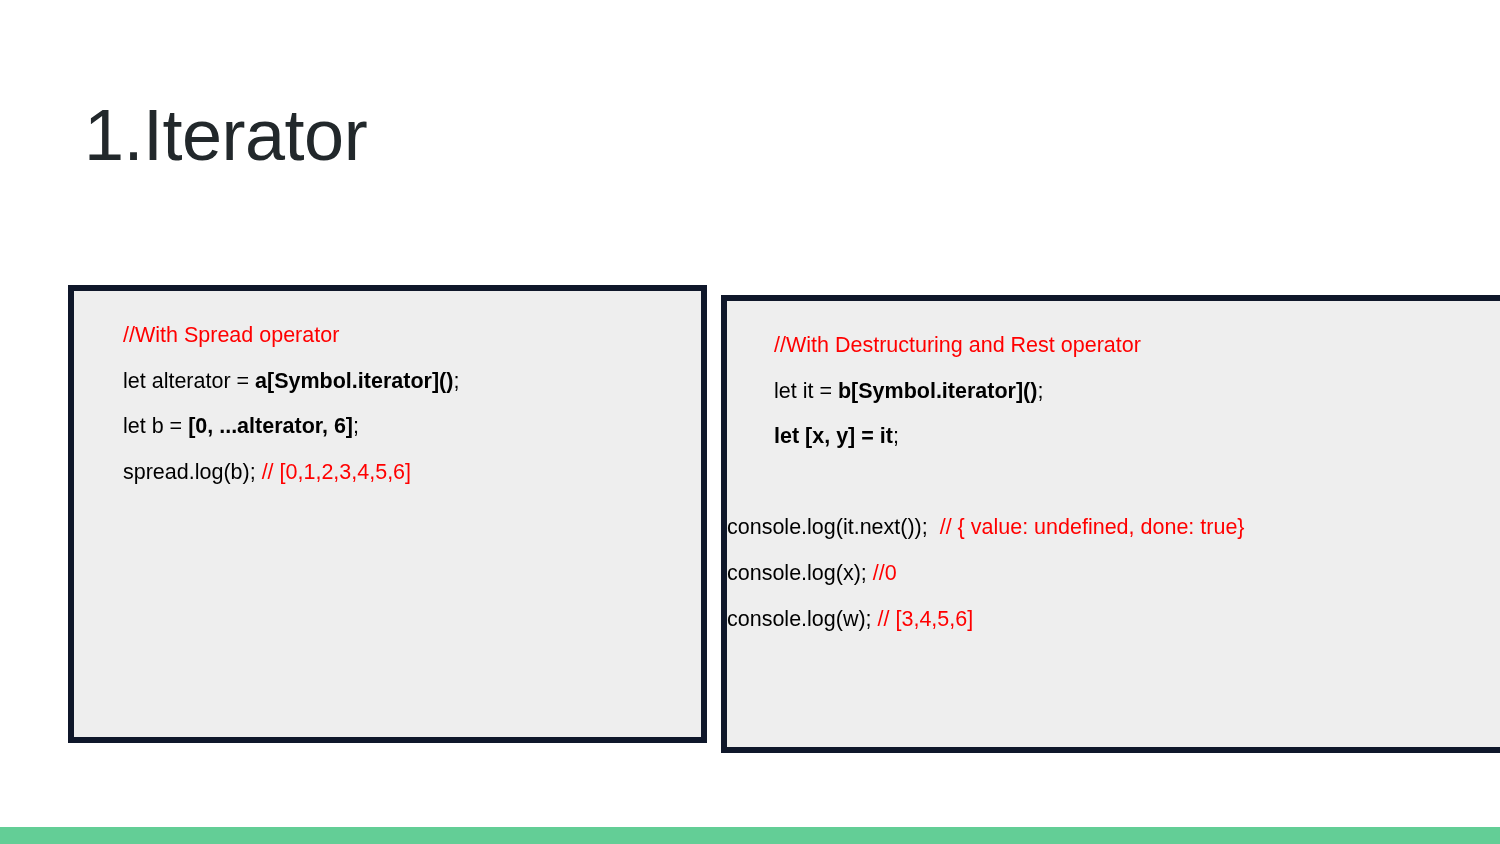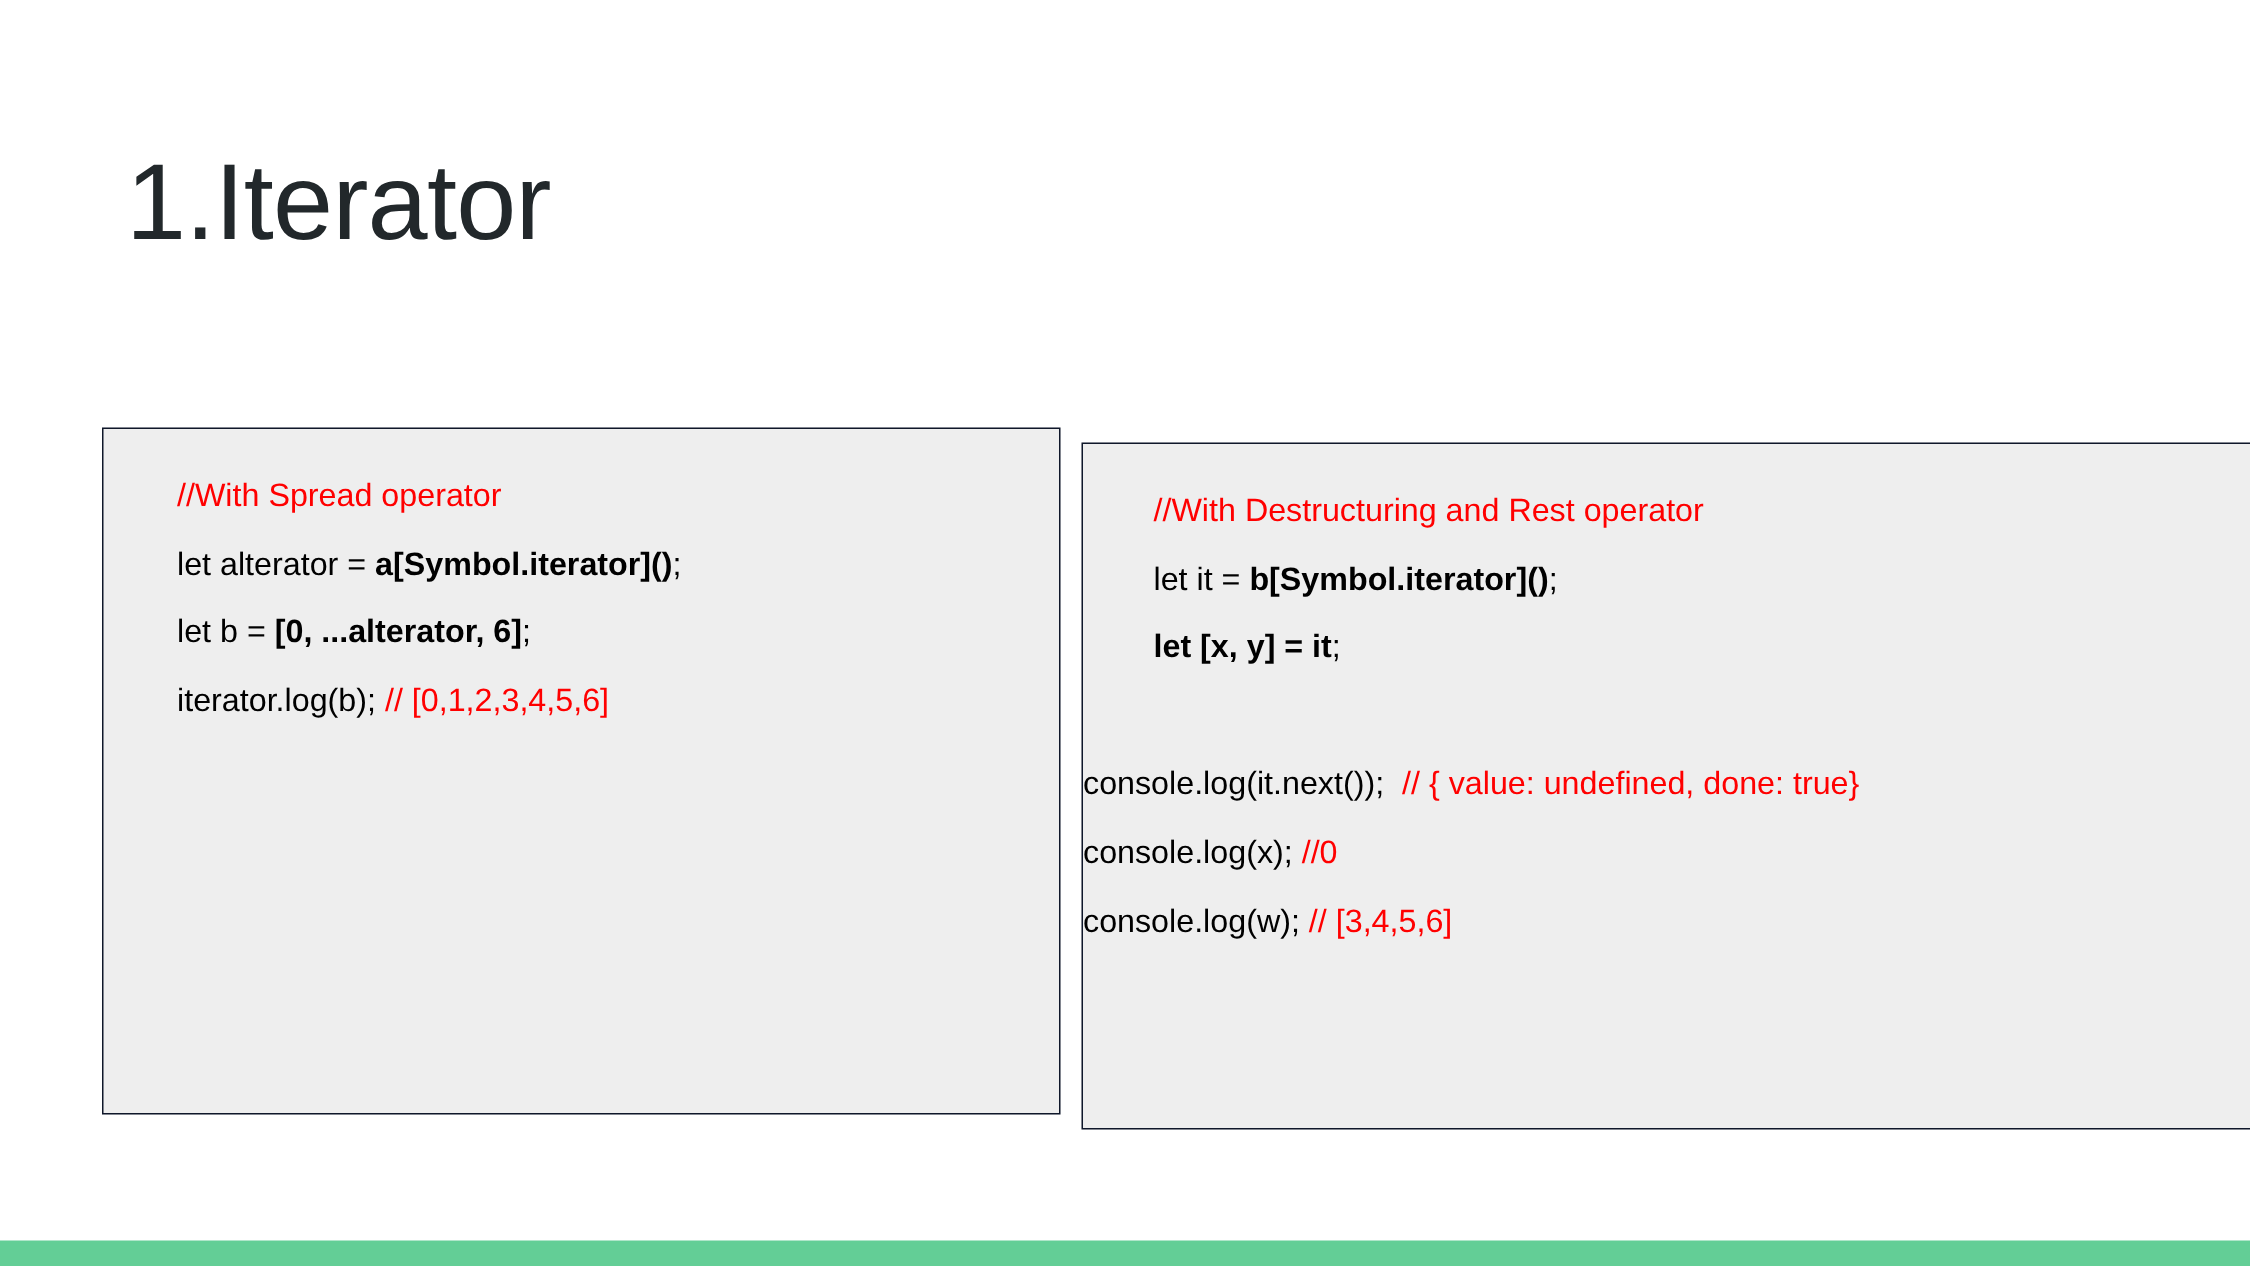--- a/index.html
+++ b/index.html
@@ -46,21 +46,21 @@
     font-weight: bold;
     color: #6b6b6b;
     letter-spacing: 0.2px;
     white-space: nowrap;
   }
 
   
   .code-box {
     position: absolute;
     background: #eeeeee;
-    border: 1px solid #0f172a;
+    border: 6px solid #0f172a;
     box-sizing: border-box;
   }
   .code-box.left {
     left: 68px;
     top: 285px;
     width: 639px;
     height: 458px;
   }
   .code-box.right {
     left: 721px;
@@ -108,21 +108,21 @@
 <div class="slide">
 
   <div class="slide-title">1.Iterator</div>
 
 
   <div class="code-box left">
     <div class="code-lines">
         <div class="code-line indent-1"><span class="tok-comment">//With Spread operator</span></div>
         <div class="code-line indent-1"><span class="tok-plain">let alterator = </span><span class="tok-strong">a[Symbol.iterator]()</span><span class="tok-plain">;</span></div>
         <div class="code-line indent-1"><span class="tok-plain">let b = </span><span class="tok-strong">[0, ...alterator, 6]</span><span class="tok-plain">;</span></div>
-        <div class="code-line indent-1"><span class="tok-plain">iterator.log(b); </span><span class="tok-comment">// [0,1,2,3,4,5,6]</span></div>
+        <div class="code-line indent-1"><span class="tok-plain">spread.log(b); </span><span class="tok-comment">// [0,1,2,3,4,5,6]</span></div>
       </div>
   </div>
 
   <div class="code-box right">
     <div class="code-lines">
         <div class="code-line indent-2"><span class="tok-comment">//With Destructuring and Rest operator</span></div>
         <div class="code-line indent-2"><span class="tok-plain">let it = </span><span class="tok-strong">b[Symbol.iterator]()</span><span class="tok-plain">;</span></div>
         <div class="code-line indent-2"><span class="tok-strong">let [x, y] = it</span><span class="tok-plain">;</span></div>
         <div class="code-line indent-0 blank"></div>
         <div class="code-line indent-0"><span class="tok-plain">console.log(it.next());  </span><span class="tok-comment">// { value: undefined, done: true}</span></div>

